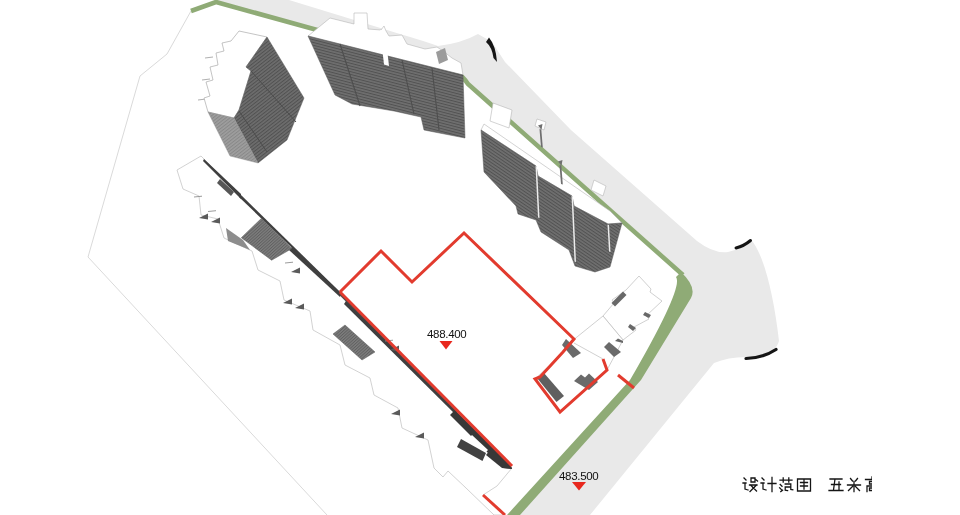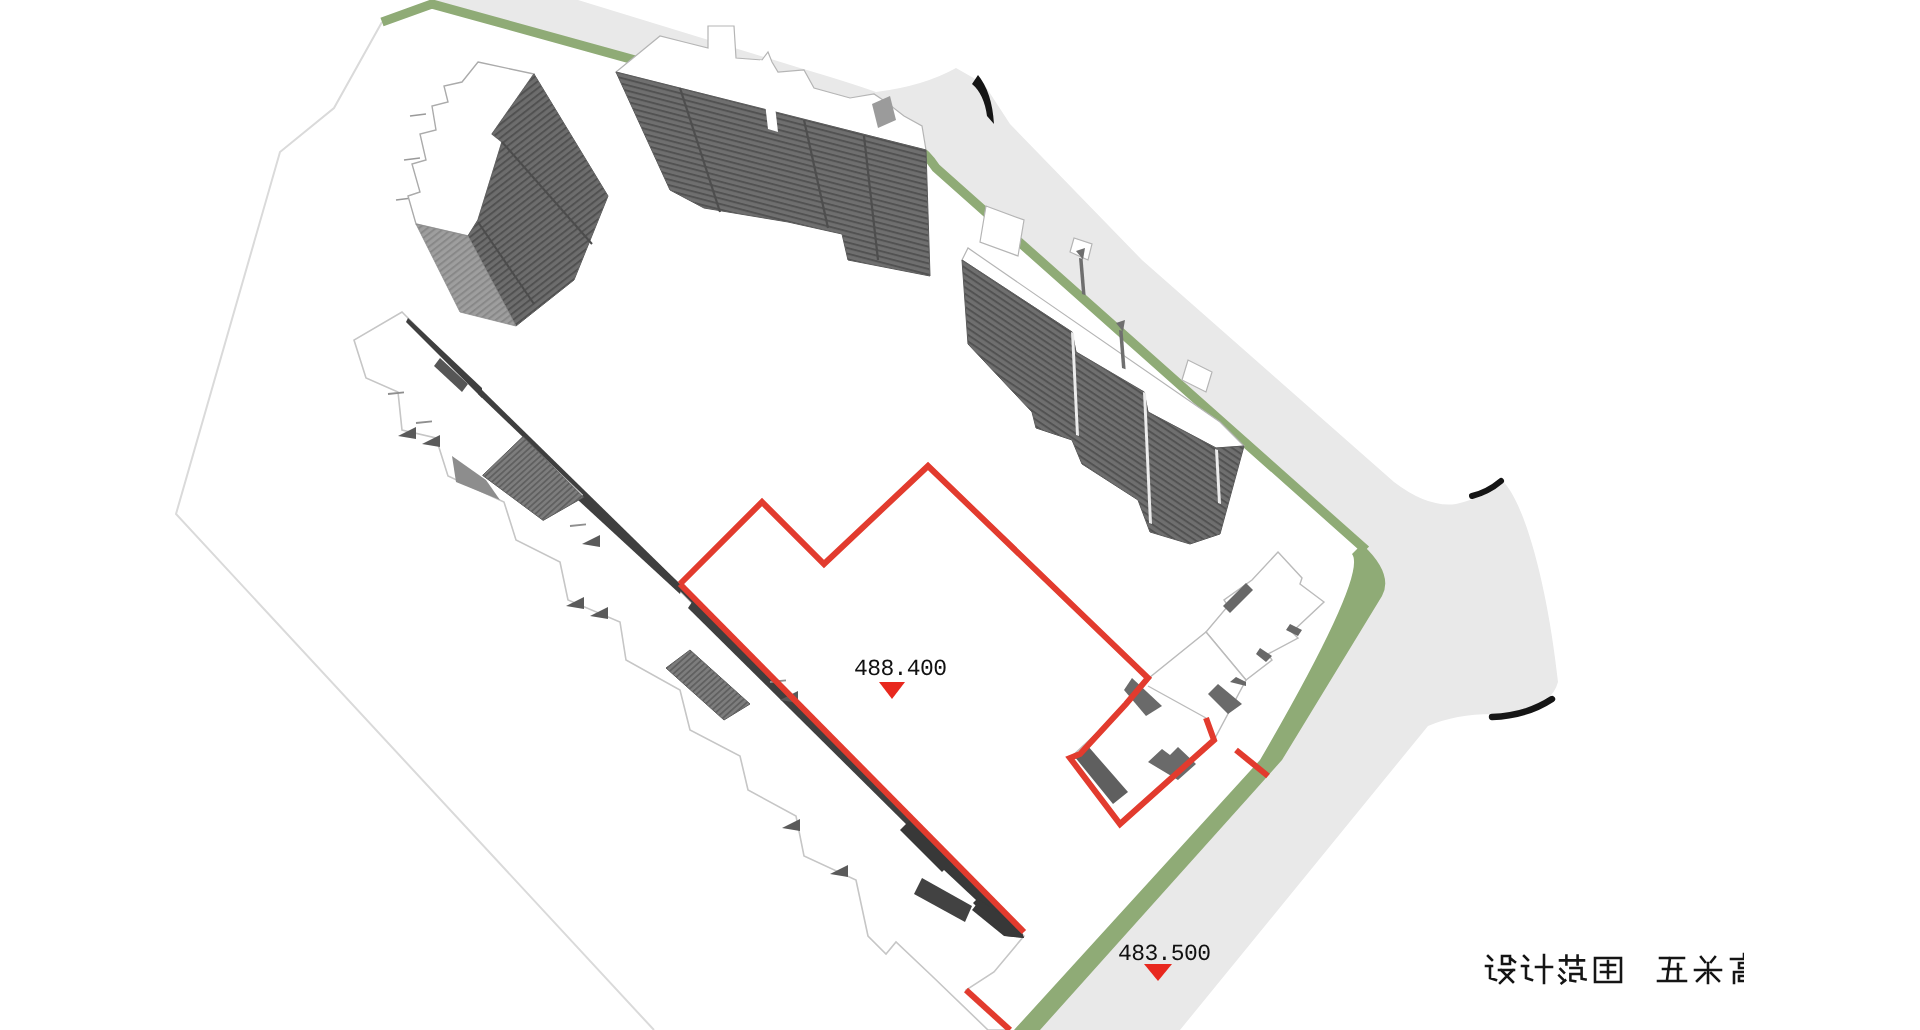--- a/index.html
+++ b/index.html
@@ -1,16 +1,16 @@
 <!DOCTYPE html>
 <html><head>
 <meta charset="utf-8">
 <style>
 html,body{margin:0;padding:0;background:#fff;}
-.page{position:relative;width:872px;height:515px;overflow:hidden;background:#fff;font-family:Liberation Mono, monospace;}
+.page{position:relative;width:872px;height:515px;overflow:hidden;background:#fff;font-family:Liberation Sans, sans-serif;}
 svg{position:absolute;left:0;top:0;}
 </style>
 </head>
 <body>
 <div class="page">
 <svg width="960" height="515" viewBox="0 0 960 515">
 <defs>
 <pattern id="p15" width="6" height="2.7" patternUnits="userSpaceOnUse" patternTransform="rotate(14.5)">
   <rect width="6" height="2.7" fill="#6f6f6f"></rect>
           <rect width="6" height="1" fill="#525252"></rect>

